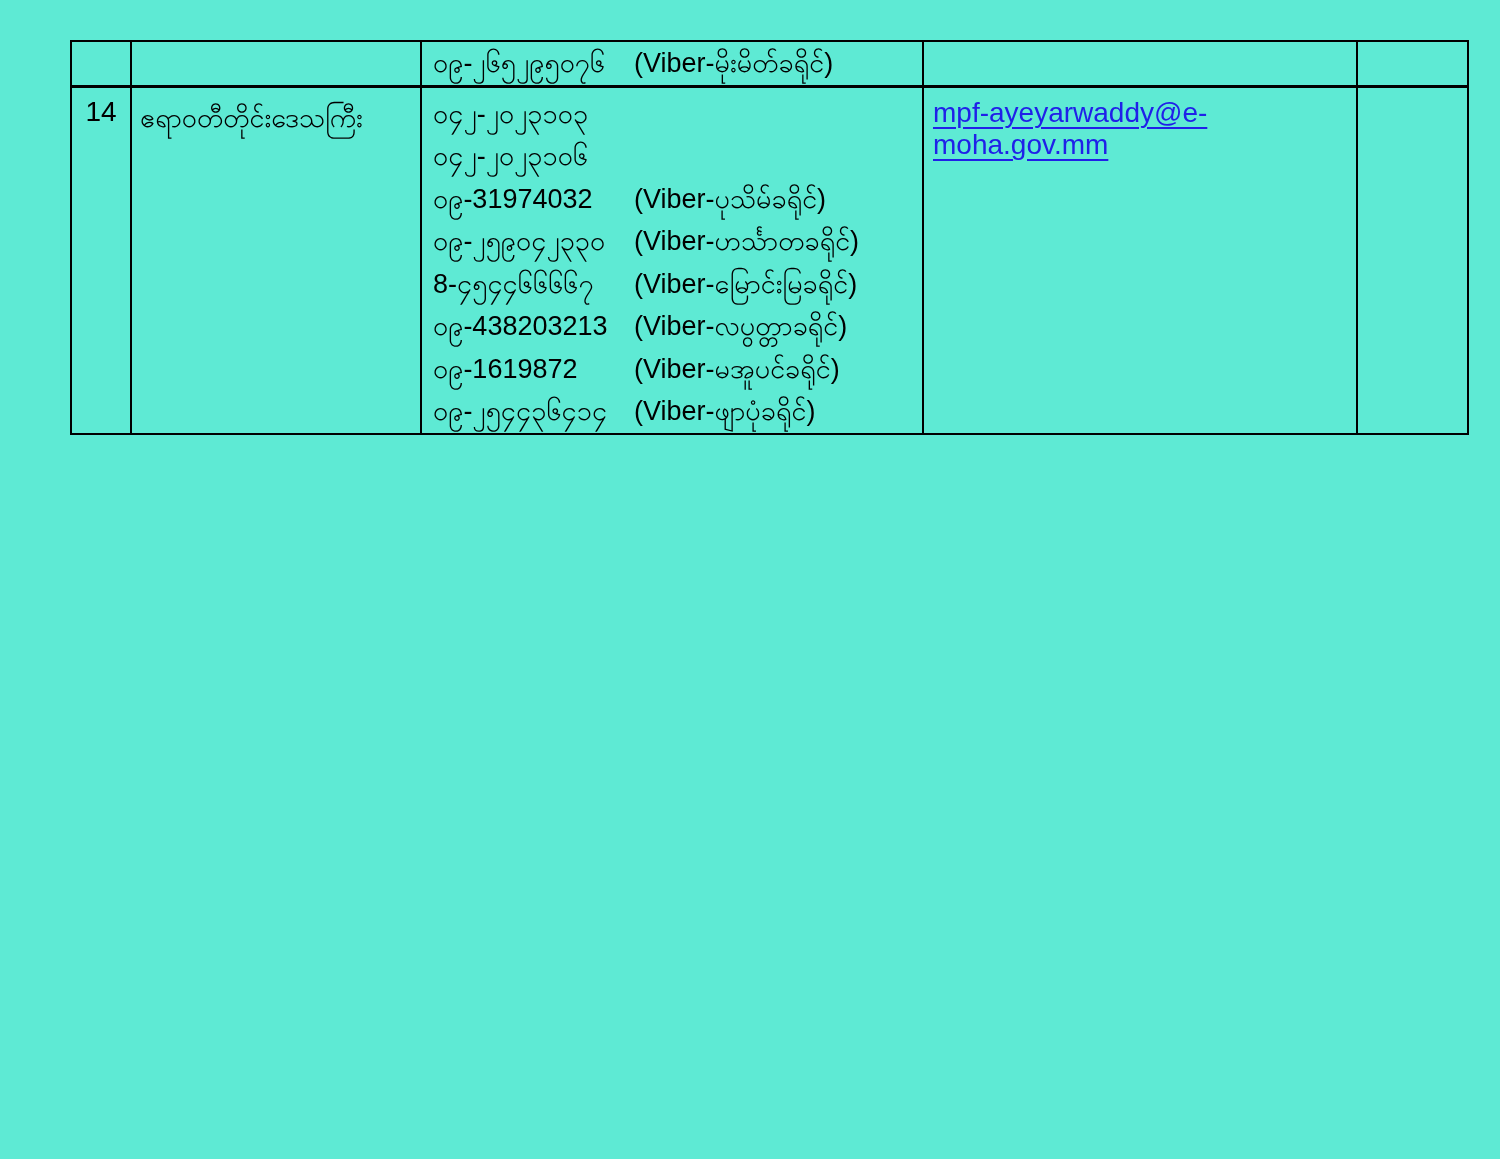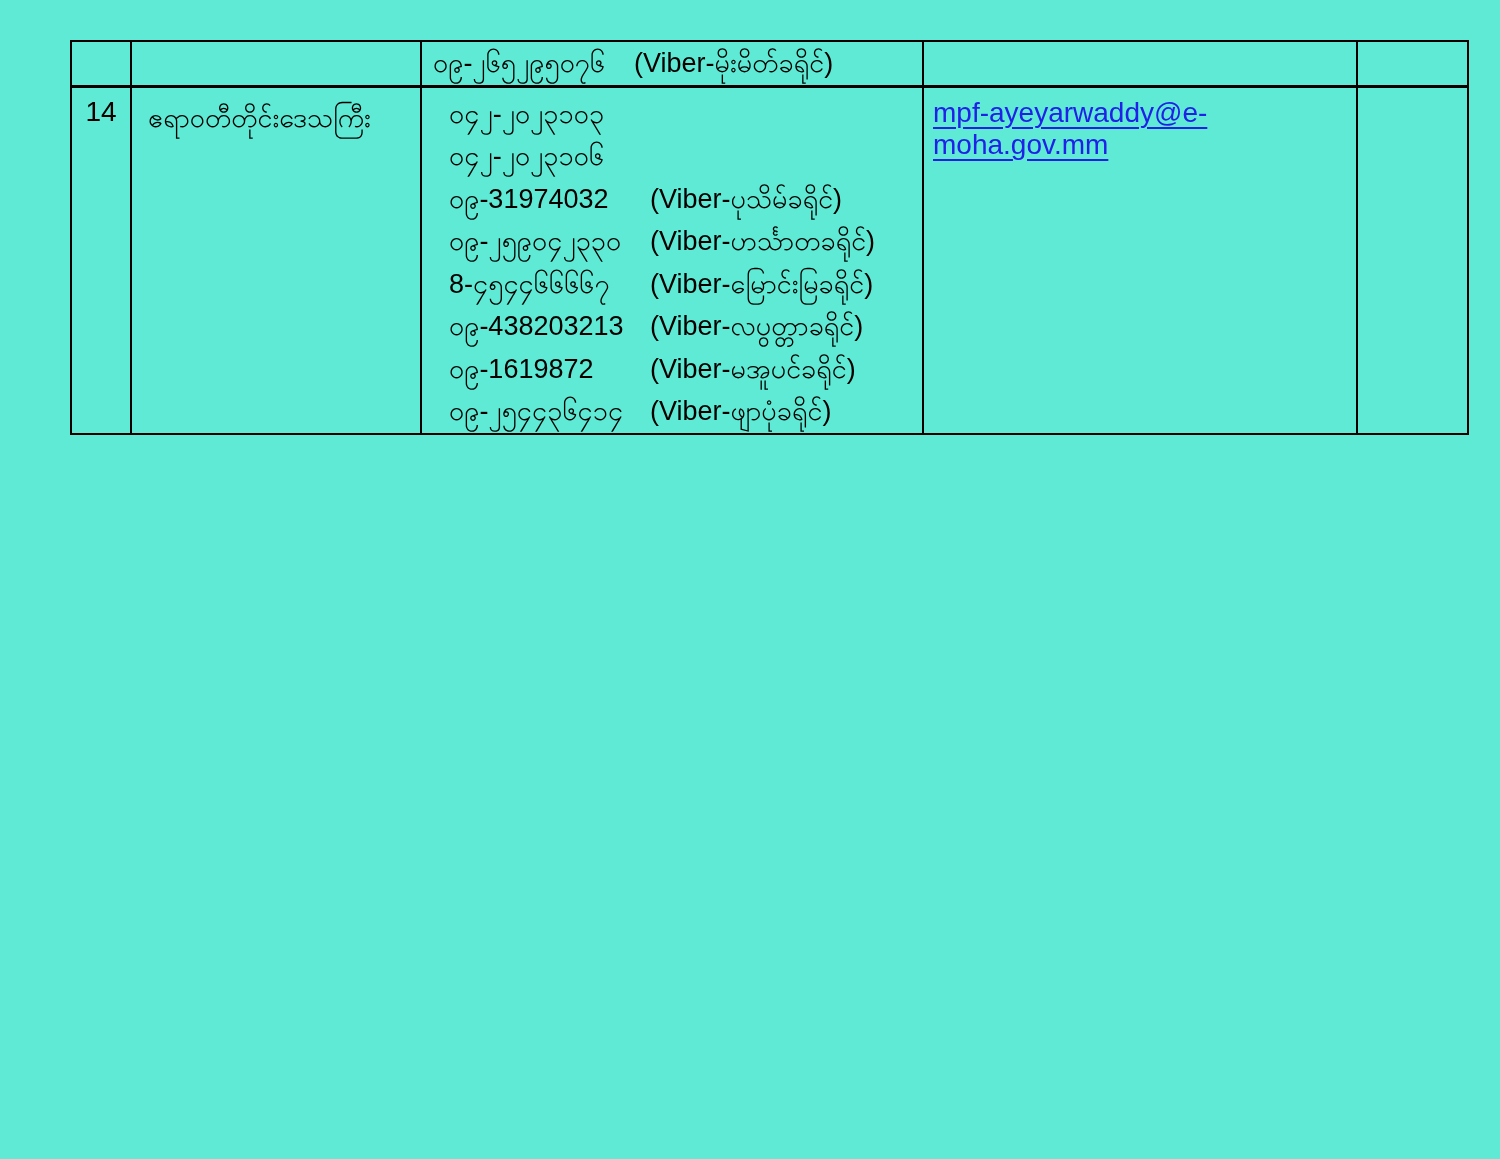--- a/index.html
+++ b/index.html
@@ -38,33 +38,33 @@
 
   tr.row-partial { height: 44px; }
   tr.row-partial td { border-bottom-width: 3px; vertical-align: middle; }
   tr.row-main { height: 339px; }
 
   .no-cell { text-align: center; }
   .no-cell .row-no { display: inline-block; padding-top: 8px; font-size: 28px; }
 
   .name-cell .region-name {
     display: block;
-    padding: 10px 6px 0 16px;
+    padding: 10px 6px 0 8px;
     font-size: 27px;
     line-height: 40px;
   }
 
   .phone-cell .phone-line {
     display: flex;
     align-items: baseline;
     padding-left: 11px;
     line-height: 42.5px;
     white-space: nowrap;
   }
-  .phone-cell.main-phones { padding-top: 5px; padding-left: 16px; }
+  .phone-cell.main-phones { padding-top: 5px; }
   .phone-line .num {
     display: inline-block;
     width: 201px;
     flex: 0 0 201px;
   }
   .phone-line .viber { display: inline-block; }
 
   .email-cell { padding: 0; border-radius: 21px; }
   .email-link {
     display: inline-block;

